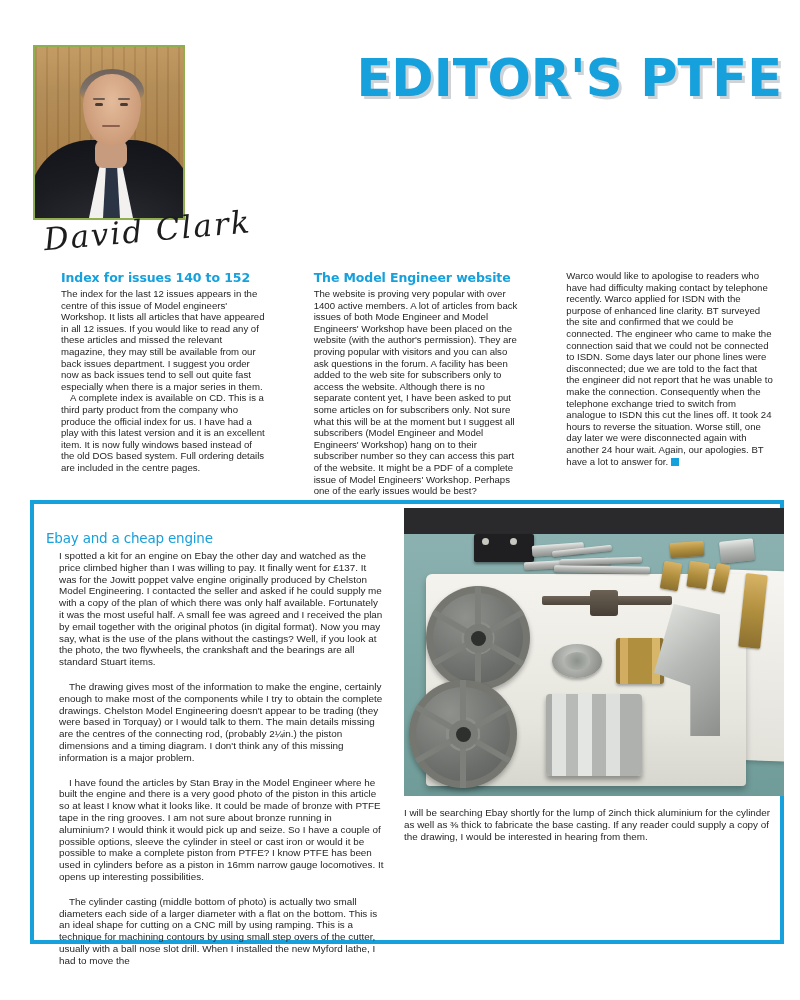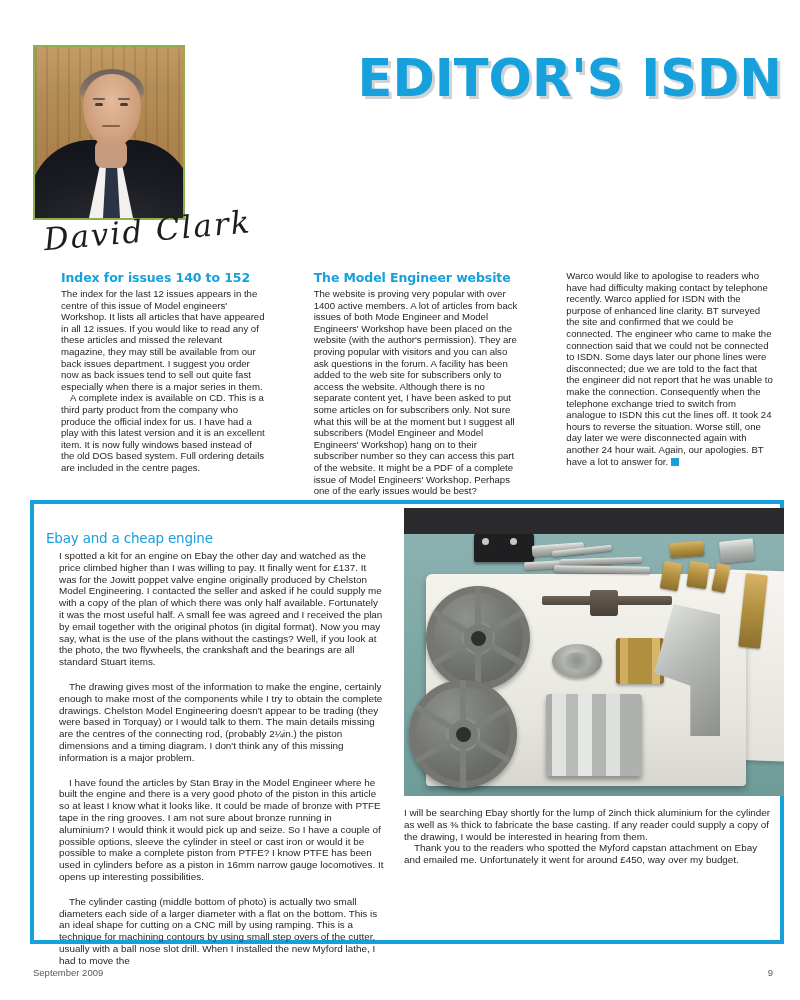--- a/index.html
+++ b/index.html
@@ -439,21 +439,21 @@
         <div class="brow r"></div>
         <div class="eye l"></div>
         <div class="eye r"></div>
         <div class="mouth"></div>
       </div>
     </div>
 
     <div class="signature">David Clark</div>
 
     <div class="title-block">
-      <div class="title-l2">EDITOR'S ISDN</div>
+      <div class="title-l2">EDITOR'S PTFE</div>
     </div>
   </div>
 
   <div class="cols">
 
     <div class="col">
       <h2 class="col-head">Index for issues 140 to 152</h2>
       <div class="col-body">
         <p>The index for the last 12 issues appears in the centre of this issue of Model engineers' Workshop. It lists all articles that have appeared in all 12 issues. If you would like to read any of these articles and missed the relevant magazine, they may still be available from our back issues department. I suggest you order now as back issues tend to sell out quite fast especially when there is a major series in them.</p>
         <p>A complete index is available on CD. This is a third party product from the company who produce the official index for us. I have had a play with this latest version and it is an excellent item. It is now fully windows based instead of the old DOS based system. Full ordering details are included in the centre pages.</p>
@@ -530,24 +530,19 @@
 
       <div class="feat-col-left">
         <p>I spotted a kit for an engine on Ebay the other day and watched as the price climbed higher than I was willing to pay. It finally went for £137. It was for the Jowitt poppet valve engine originally produced by Chelston Model Engineering. I contacted the seller and asked if he could supply me with a copy of the plan of which there was only half available. Fortunately it was the most useful half. A small fee was agreed and I received the plan by email together with the original photos (in digital format). Now you may say, what is the use of the plans without the castings? Well, if you look at the photo, the two flywheels, the crankshaft and the bearings are all standard Stuart items.</p>
         <p>The drawing gives most of the information to make the engine, certainly enough to make most of the components while I try to obtain the complete drawings. Chelston Model Engineering doesn't appear to be trading (they were based in Torquay) or I would talk to them. The main details missing are the centres of the connecting rod, (probably 2¼in.) the piston dimensions and a timing diagram. I don't think any of this missing information is a major problem.</p>
         <p>I have found the articles by Stan Bray in the Model Engineer where he built the engine and there is a very good photo of the piston in this article so at least I know what it looks like. It could be made of bronze with PTFE tape in the ring grooves. I am not sure about bronze running in aluminium? I would think it would pick up and seize. So I have a couple of possible options, sleeve the cylinder in steel or cast iron or would it be possible to make a complete piston from PTFE? I know PTFE has been used in cylinders before as a piston in 16mm narrow gauge locomotives. It opens up interesting possibilities.</p>
         <p>The cylinder casting (middle bottom of photo) is actually two small diameters each side of a larger diameter with a flat on the bottom. This is an ideal shape for cutting on a CNC mill by using ramping. This is a technique for machining contours by using small step overs of the cutter, usually with a ball nose slot drill. When I installed the new Myford lathe, I had to move the</p>
       </div>
 
       <div class="feat-col-right">
         <p>I will be searching Ebay shortly for the lump of 2inch thick aluminium for the cylinder as well as ⅜ thick to fabricate the base casting. If any reader could supply a copy of the drawing, I would be interested in hearing from them.</p>
-        <p>Thank you to the readers who spotted the Myford capstan attachment on Ebay and emailed me. Unfortunately it went for around £450, way over my budget.</p>
       </div>
 
     </div>
   </div>
 
-  <div class="footer">
-    <span>September 2009</span>
-    <span class="folio">9</span>
-  </div>
 
 </div>
 
 </body></html>

